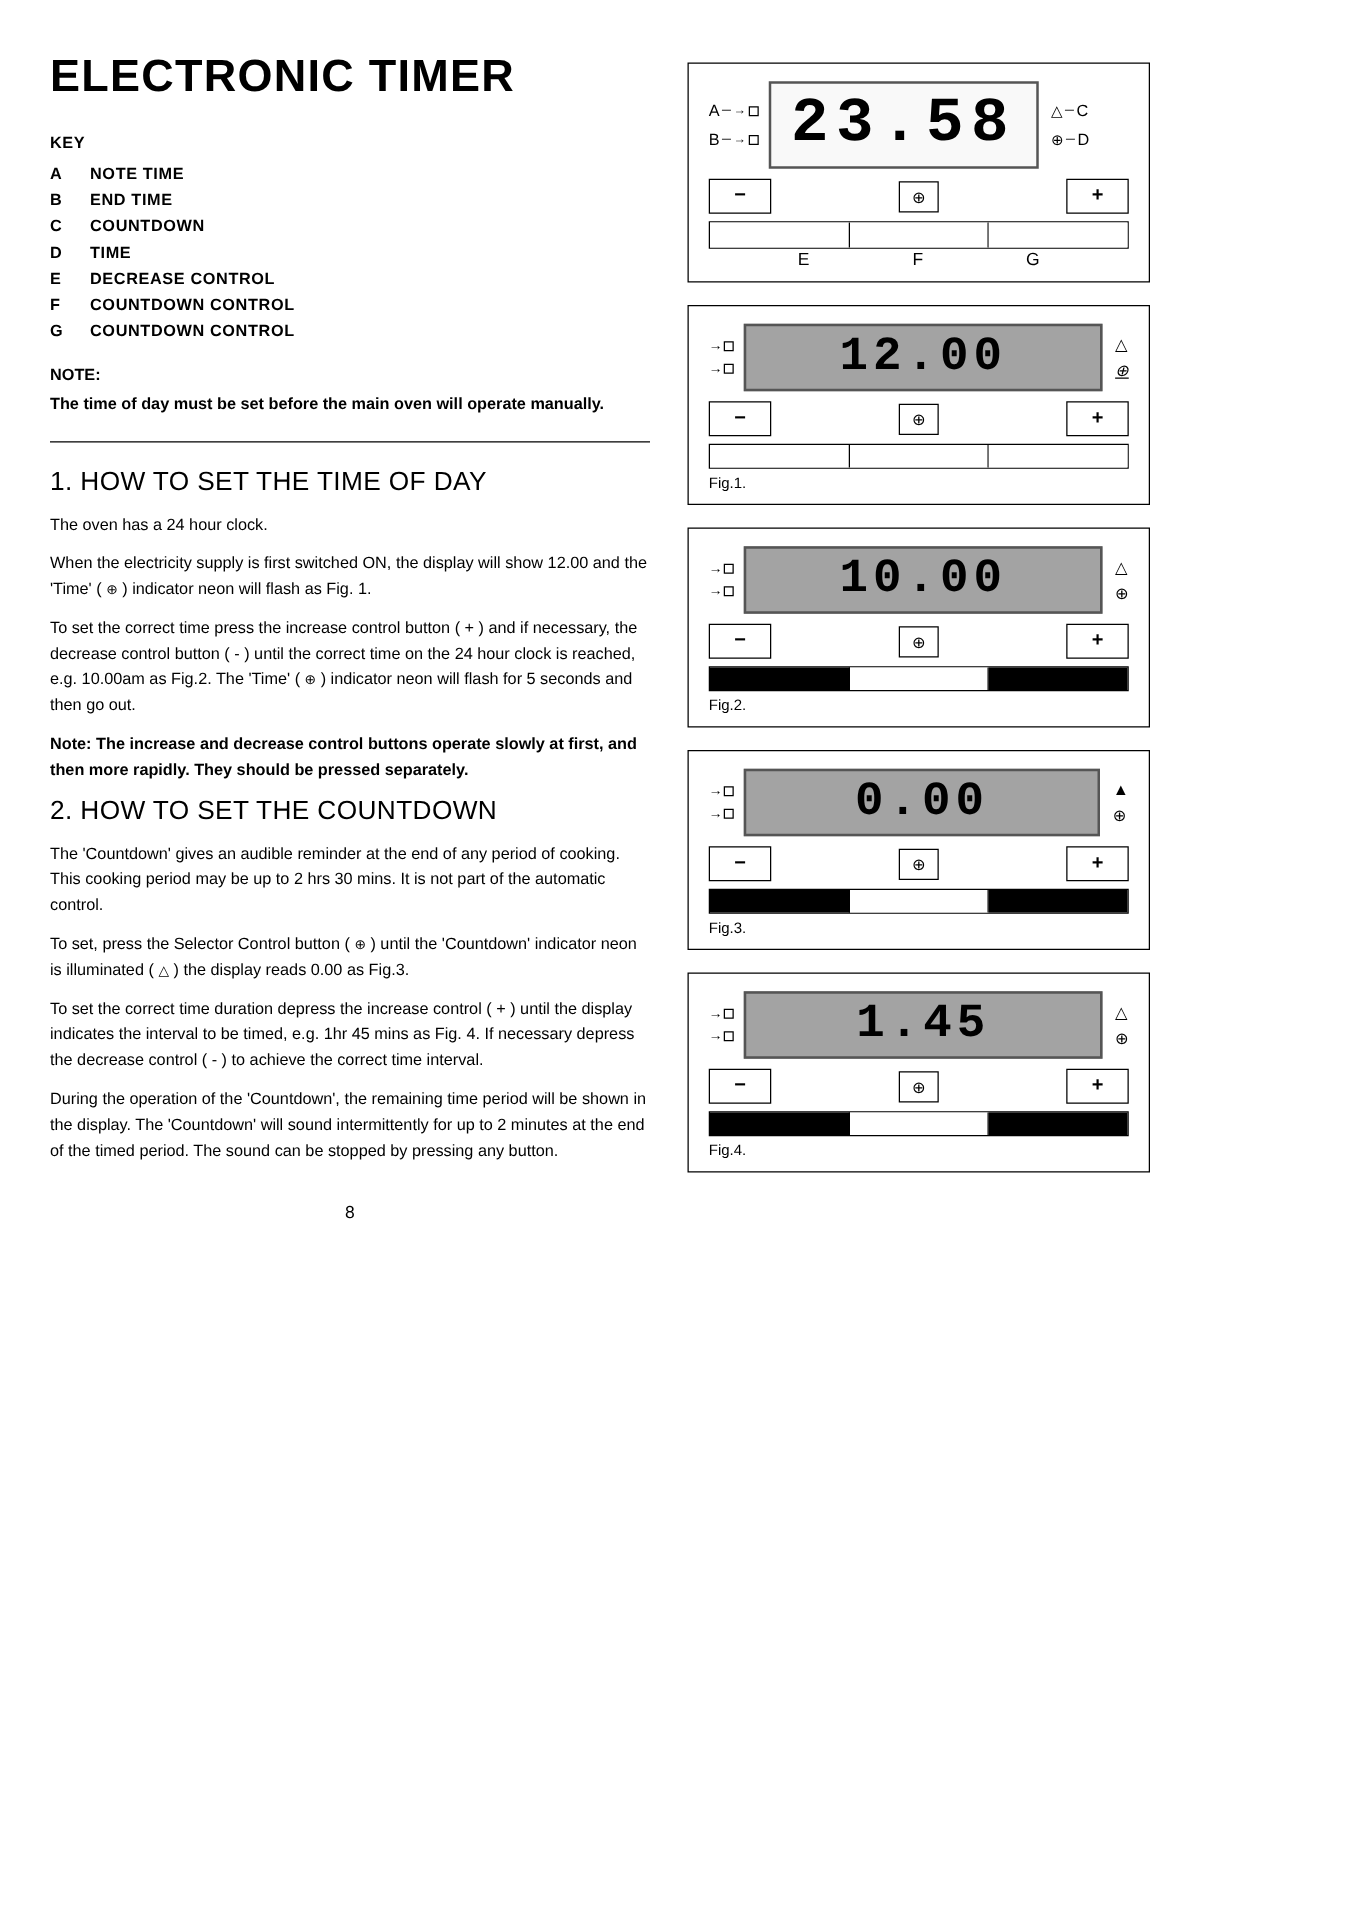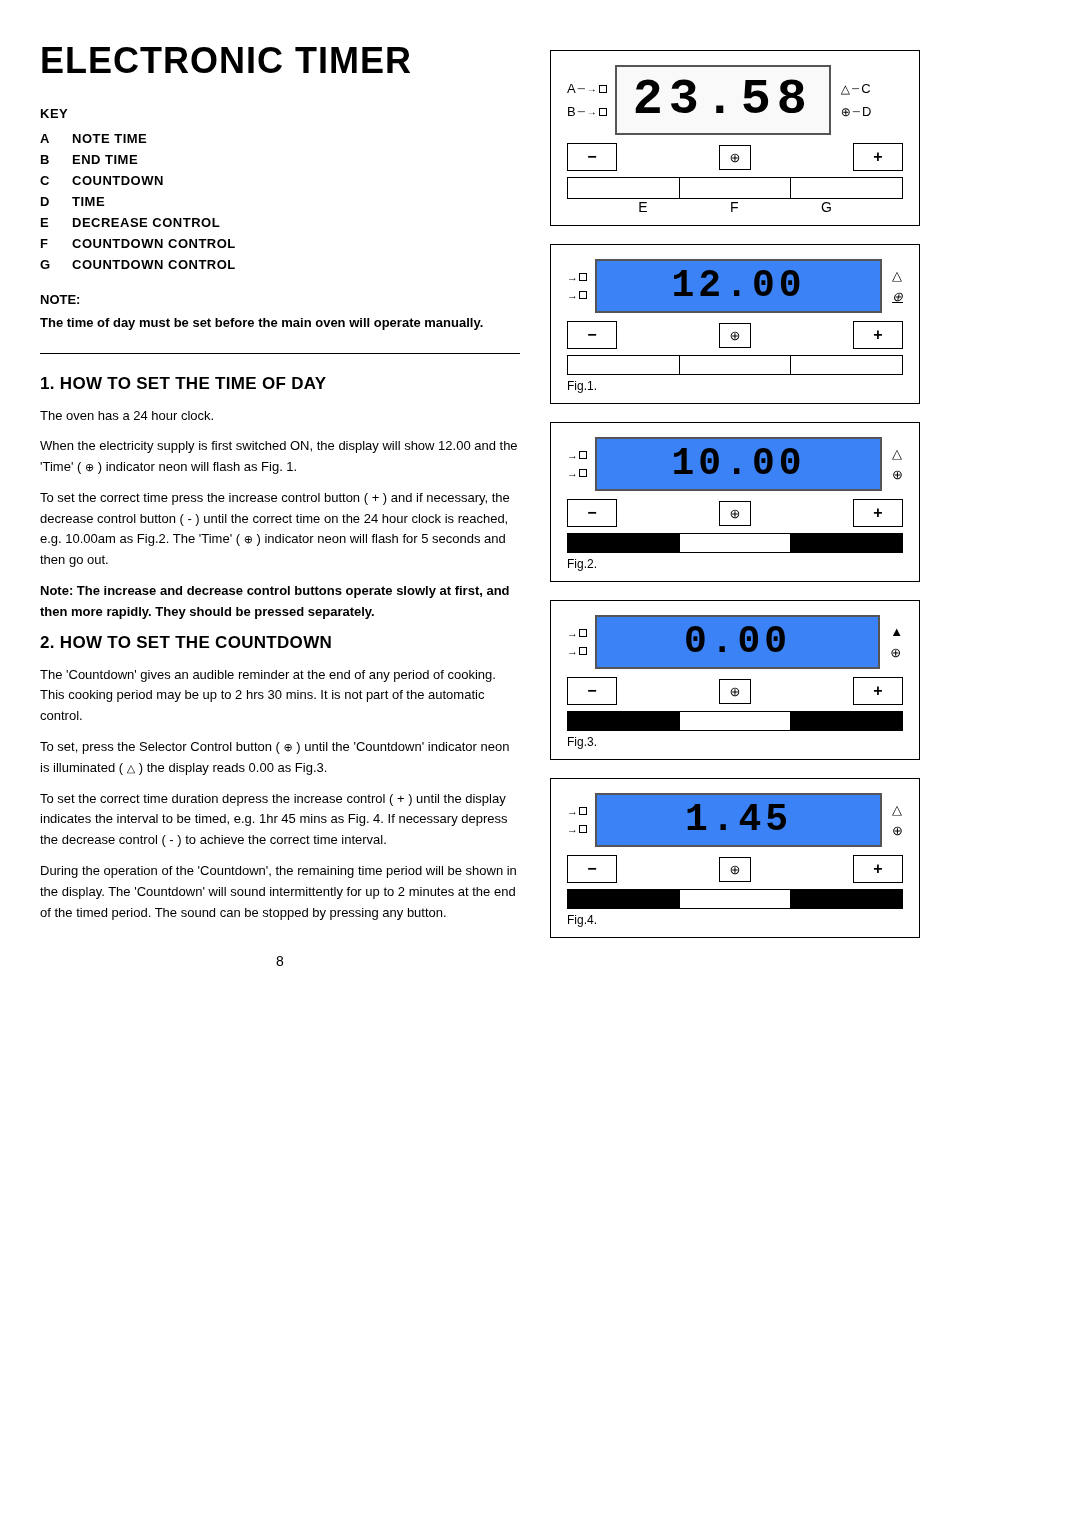--- a/index.html
+++ b/index.html
@@ -84,22 +84,22 @@
       line-height: 1.5;
     }
 
     .divider {
       border: none;
       border-top: 1px solid #000;
       margin: 20px 0;
     }
 
     h2 {
-      font-size: 17px;
-      font-weight: 700;
+      font-size: 21px;
+      font-weight: 400;
       margin-bottom: 12px;
       letter-spacing: 0.3px;
     }
 
     p {
       font-size: 13px;
       line-height: 1.6;
       margin-bottom: 10px;
     }
 
@@ -129,21 +129,21 @@
       height: 8px;
       border: 1px solid #000;
       display: inline-block;
     }
 
     .timer-screen {
       border: 2px solid #555;
       padding: 6px 30px;
       flex: 1;
       text-align: center;
-      background: #3b82f6;
+      background: #a3a3a3;
     }
 
     .timer-digits {
       font-family: 'Courier New', monospace;
       font-size: 38px;
       font-weight: 700;
       letter-spacing: 4px;
       line-height: 1;
     }
 

